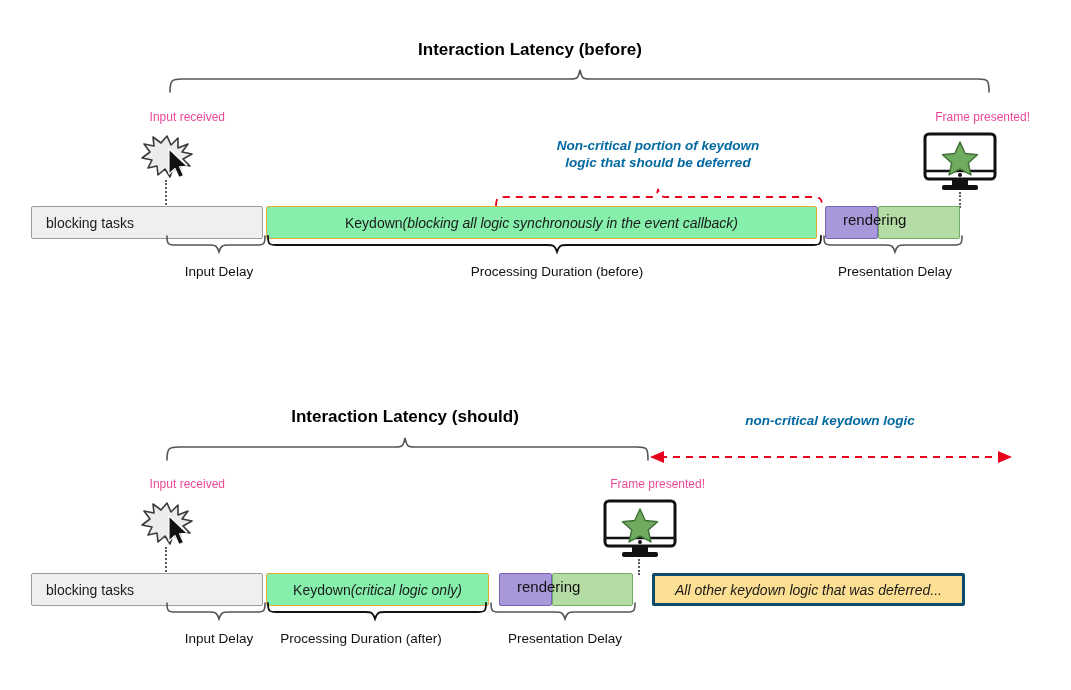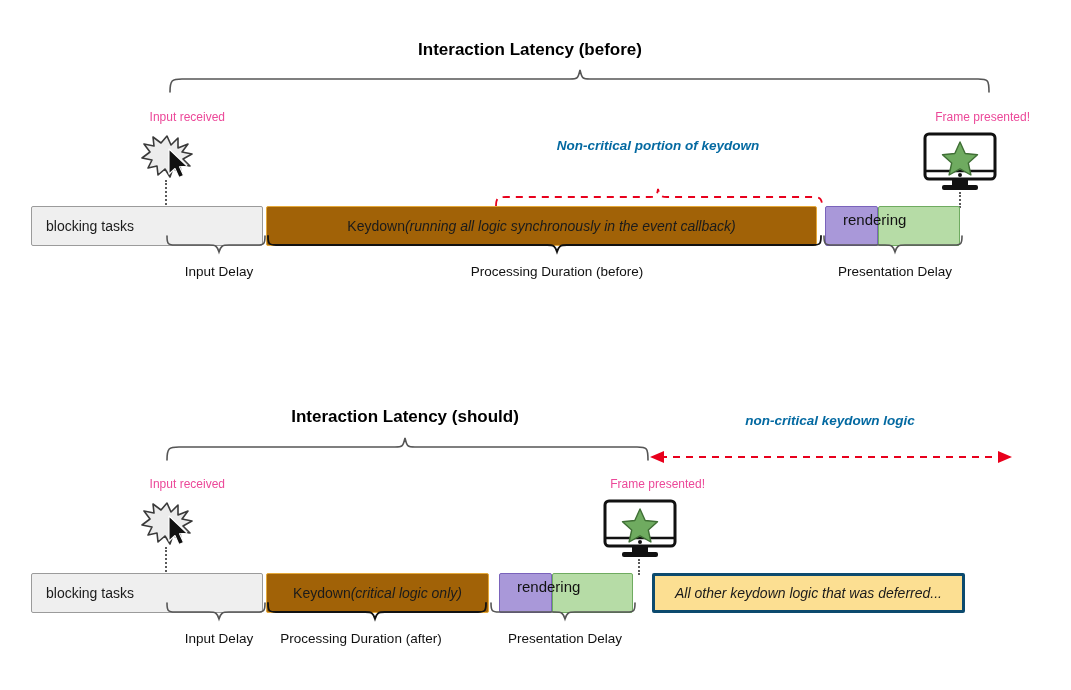--- a/index.html
+++ b/index.html
@@ -22,27 +22,27 @@
   .phase-label{
     font-size:13.5px;color:#111;white-space:nowrap;text-align:center;
   }
   .red-note{
     font-size:13.5px;font-weight:bold;font-style:italic;color:#0369a1;
     text-align:center;line-height:1.28;white-space:nowrap;
   }
 
   
   .bar{
-    box-sizing:border-box;height:40px;display:flex;align-items:center;
+    box-sizing:border-box;height:33px;display:flex;align-items:center;
     justify-content:center;font-size:14px;white-space:nowrap;
     border-radius:2px;
   }
   .bar .it{font-style:italic;}
   .bar-blocking{background:#efefef;border:1px solid #9b9b9b;justify-content:flex-start;padding-left:14px;}
-  .bar-keydown{background:#a16207;border:1px solid #e5a93a;}
+  .bar-keydown{background:#86efac;border:1px solid #e5a93a;}
   .bar-render-purple{background:#a998d9;border:1px solid #7a63bb;}
   .bar-render-green{background:#b6dca6;border:1px solid #6fab60;}
   .bar-deferred{background:#fcdf92;border:3px solid #0c4a6e;}
   .render-word{
     position:absolute;font-size:15px;color:#111;white-space:nowrap;
     line-height:28px;pointer-events:none;
   }
 
   
   .guide{
@@ -92,38 +92,39 @@
       <line x1="4" y1="39" x2="74" y2="39" stroke="#111" stroke-width="2.4"></line>
       <circle cx="39" cy="43" r="2" fill="#111"></circle>
       <path d="M39 10 L44.2 21.5 L56.5 22.8 L47.3 31 L49.9 43 L39 36.8 L28.1 43 L30.7 31 L21.5 22.8 L33.8 21.5 Z" fill="#6fab60" stroke="#3f6f35" stroke-width="1.4" stroke-linejoin="round"></path>
       <rect x="31" y="47" width="16" height="6" fill="#111"></rect>
       <rect x="21" y="53" width="36" height="5" rx="2" fill="#111"></rect>
     </svg>
     <div class="abs guide" style="left:959px;top:192px;height:16px;"></div>
 
     <div class="abs red-note" style="left:458px;top:137px;width:400px;">
       <div>Non-critical portion of keydown</div>
+      <div>logic that should be deferred</div>
     </div>
     <svg class="abs redbrace" style="left:0px;top:176px;" width="1071" height="30">
       <path d="M 496 30
                C 496 22, 498 21, 506 21
                L 650 21
                C 656 21, 657 20, 658 13
                C 660 20, 661 21, 667 21
                L 812 21
                C 820 21, 822 22, 822 30"></path>
     </svg>
 
     <div class="abs bar bar-blocking" style="left:31px;top:206px;width:232px;">
       <span>blocking tasks</span>
     </div>
 
     <div class="abs bar bar-keydown" style="left:266px;top:206px;width:551px;">
       <span>Keydown </span>
-        <span class="it">(running all logic synchronously in the event callback)</span>
+        <span class="it">(blocking all logic synchronously in the event callback)</span>
     </div>
 
     <div class="abs bar bar-render-purple" style="left:825px;top:206px;width:53px;"></div>
     <div class="abs bar bar-render-green" style="left:878px;top:206px;width:82px;"></div>
     <div class="abs render-word" style="left:843px;top:206px;">rendering</div>
 
     <svg class="abs brace" style="left:0px;top:236px;" width="1071" height="22">
       <path d="M 167 236
                C 167 244, 168 245, 175 245
                L 209 245

